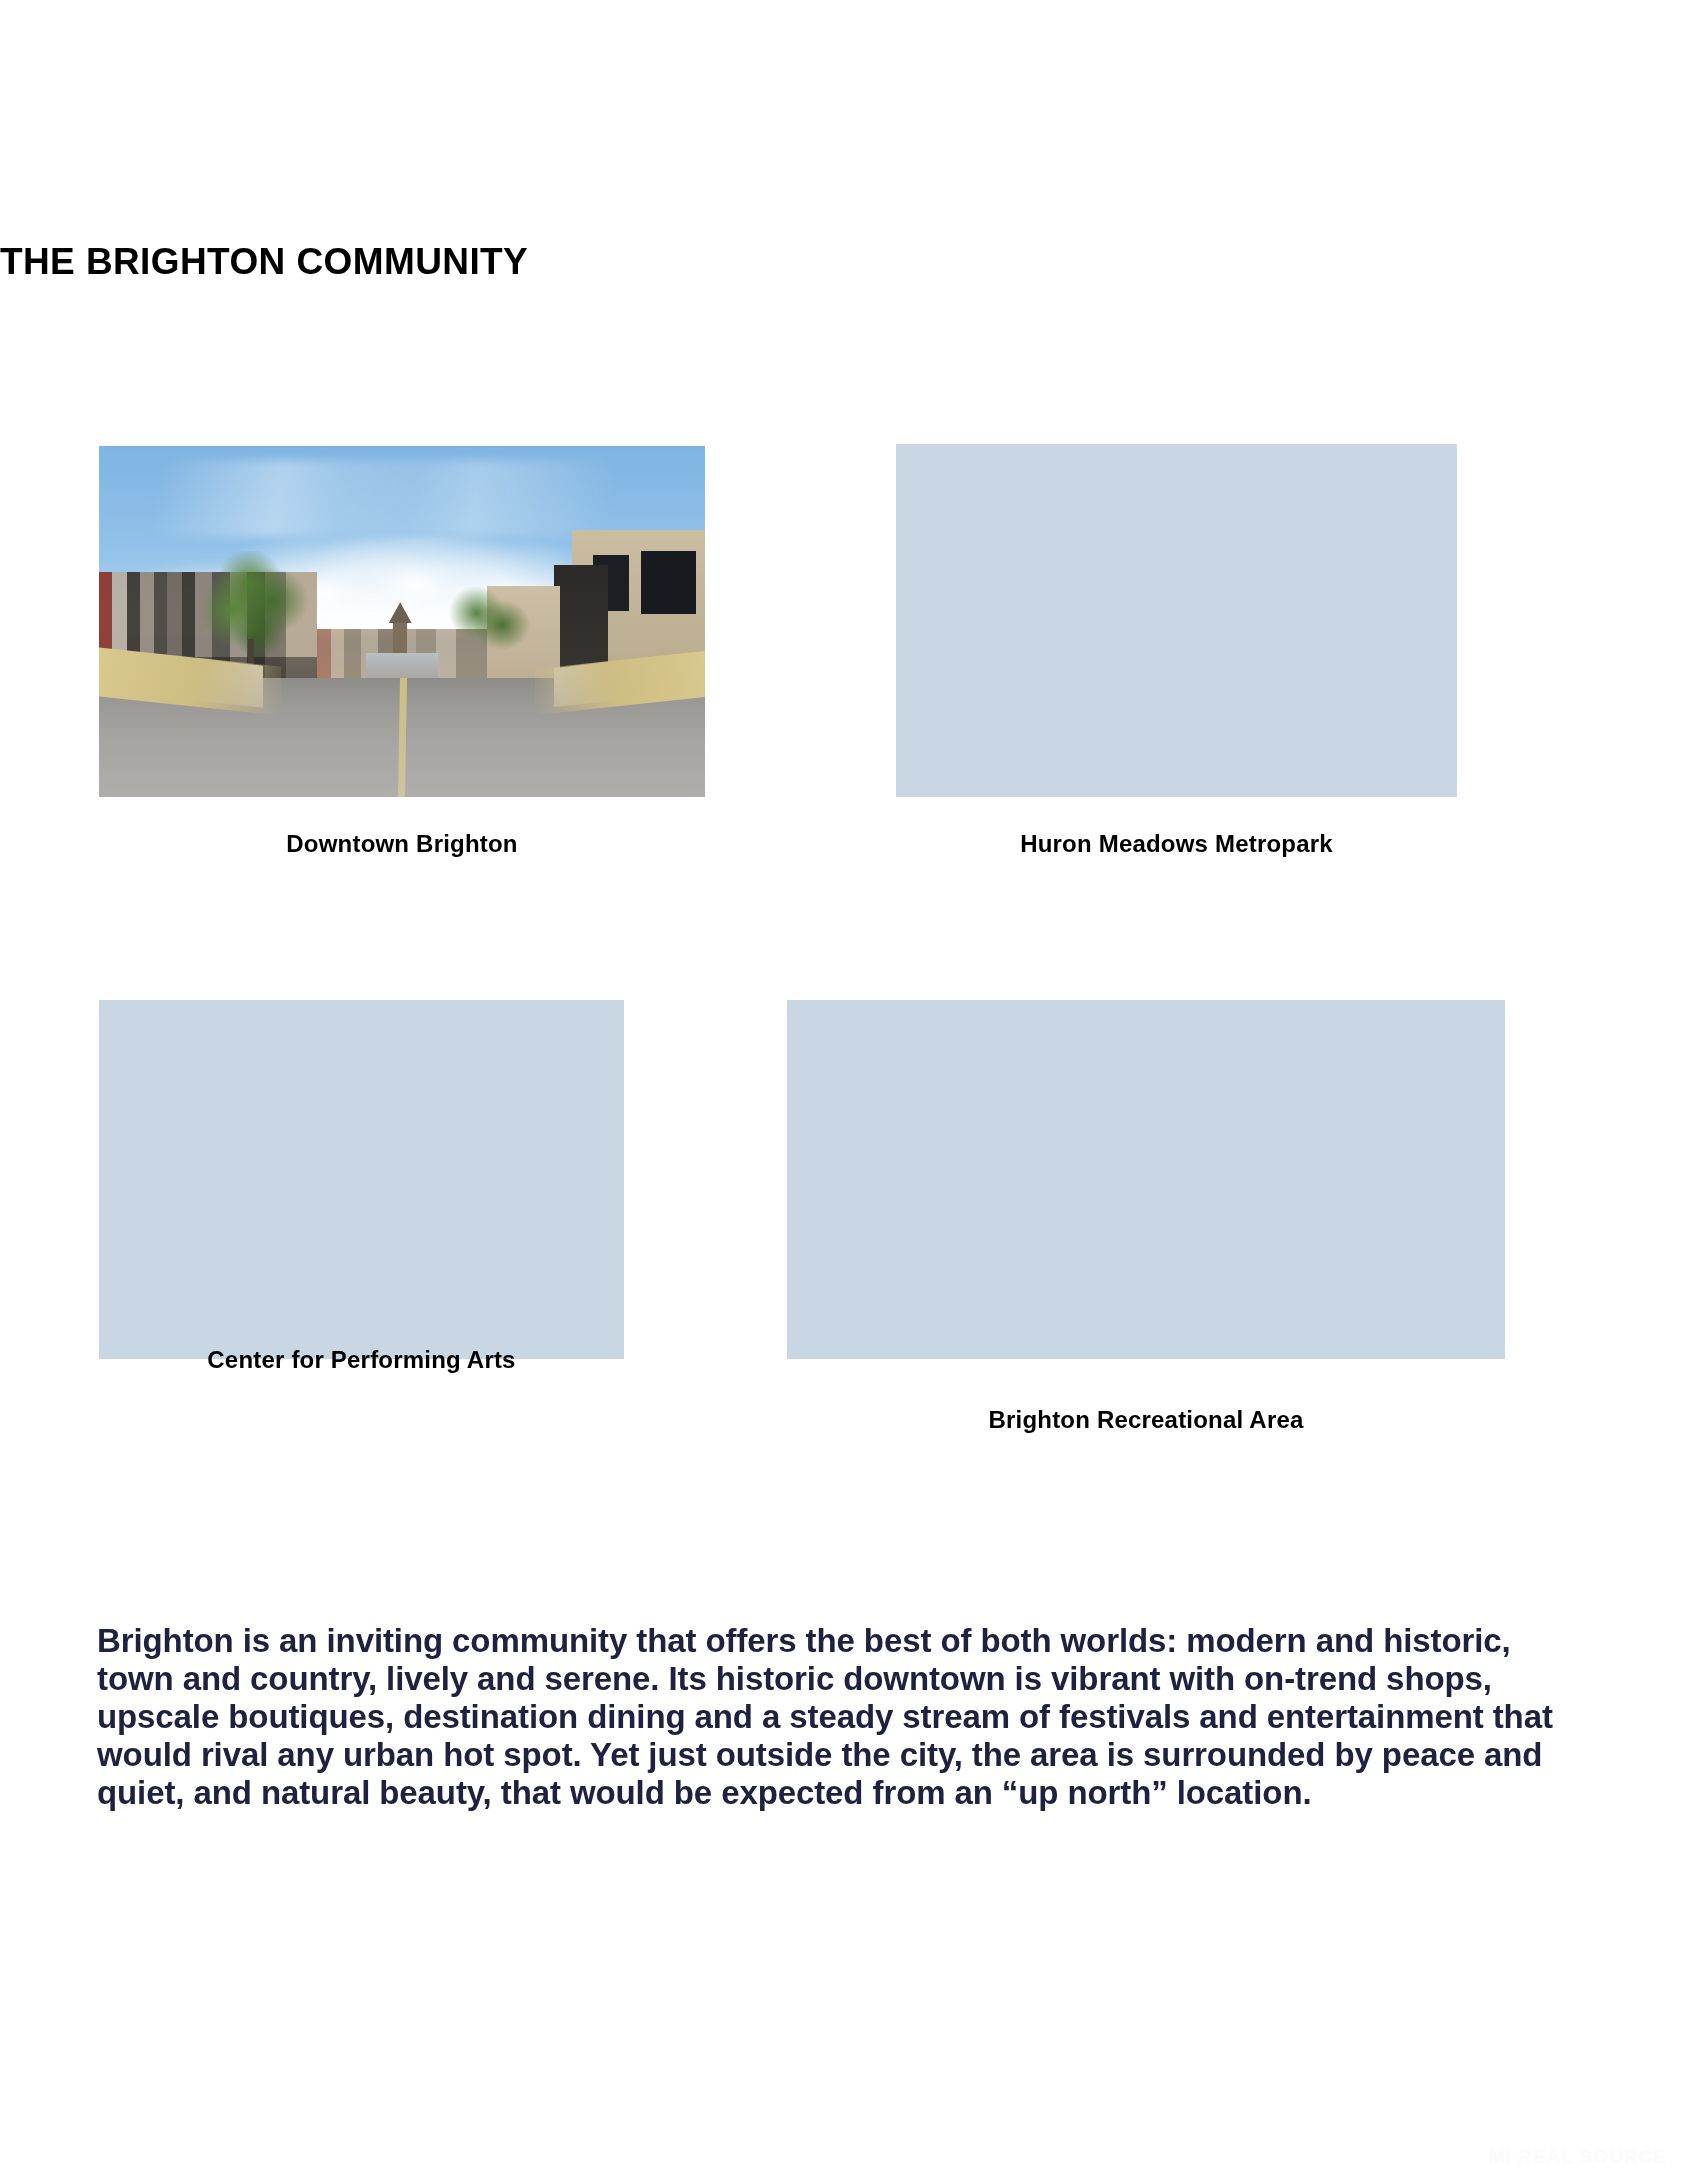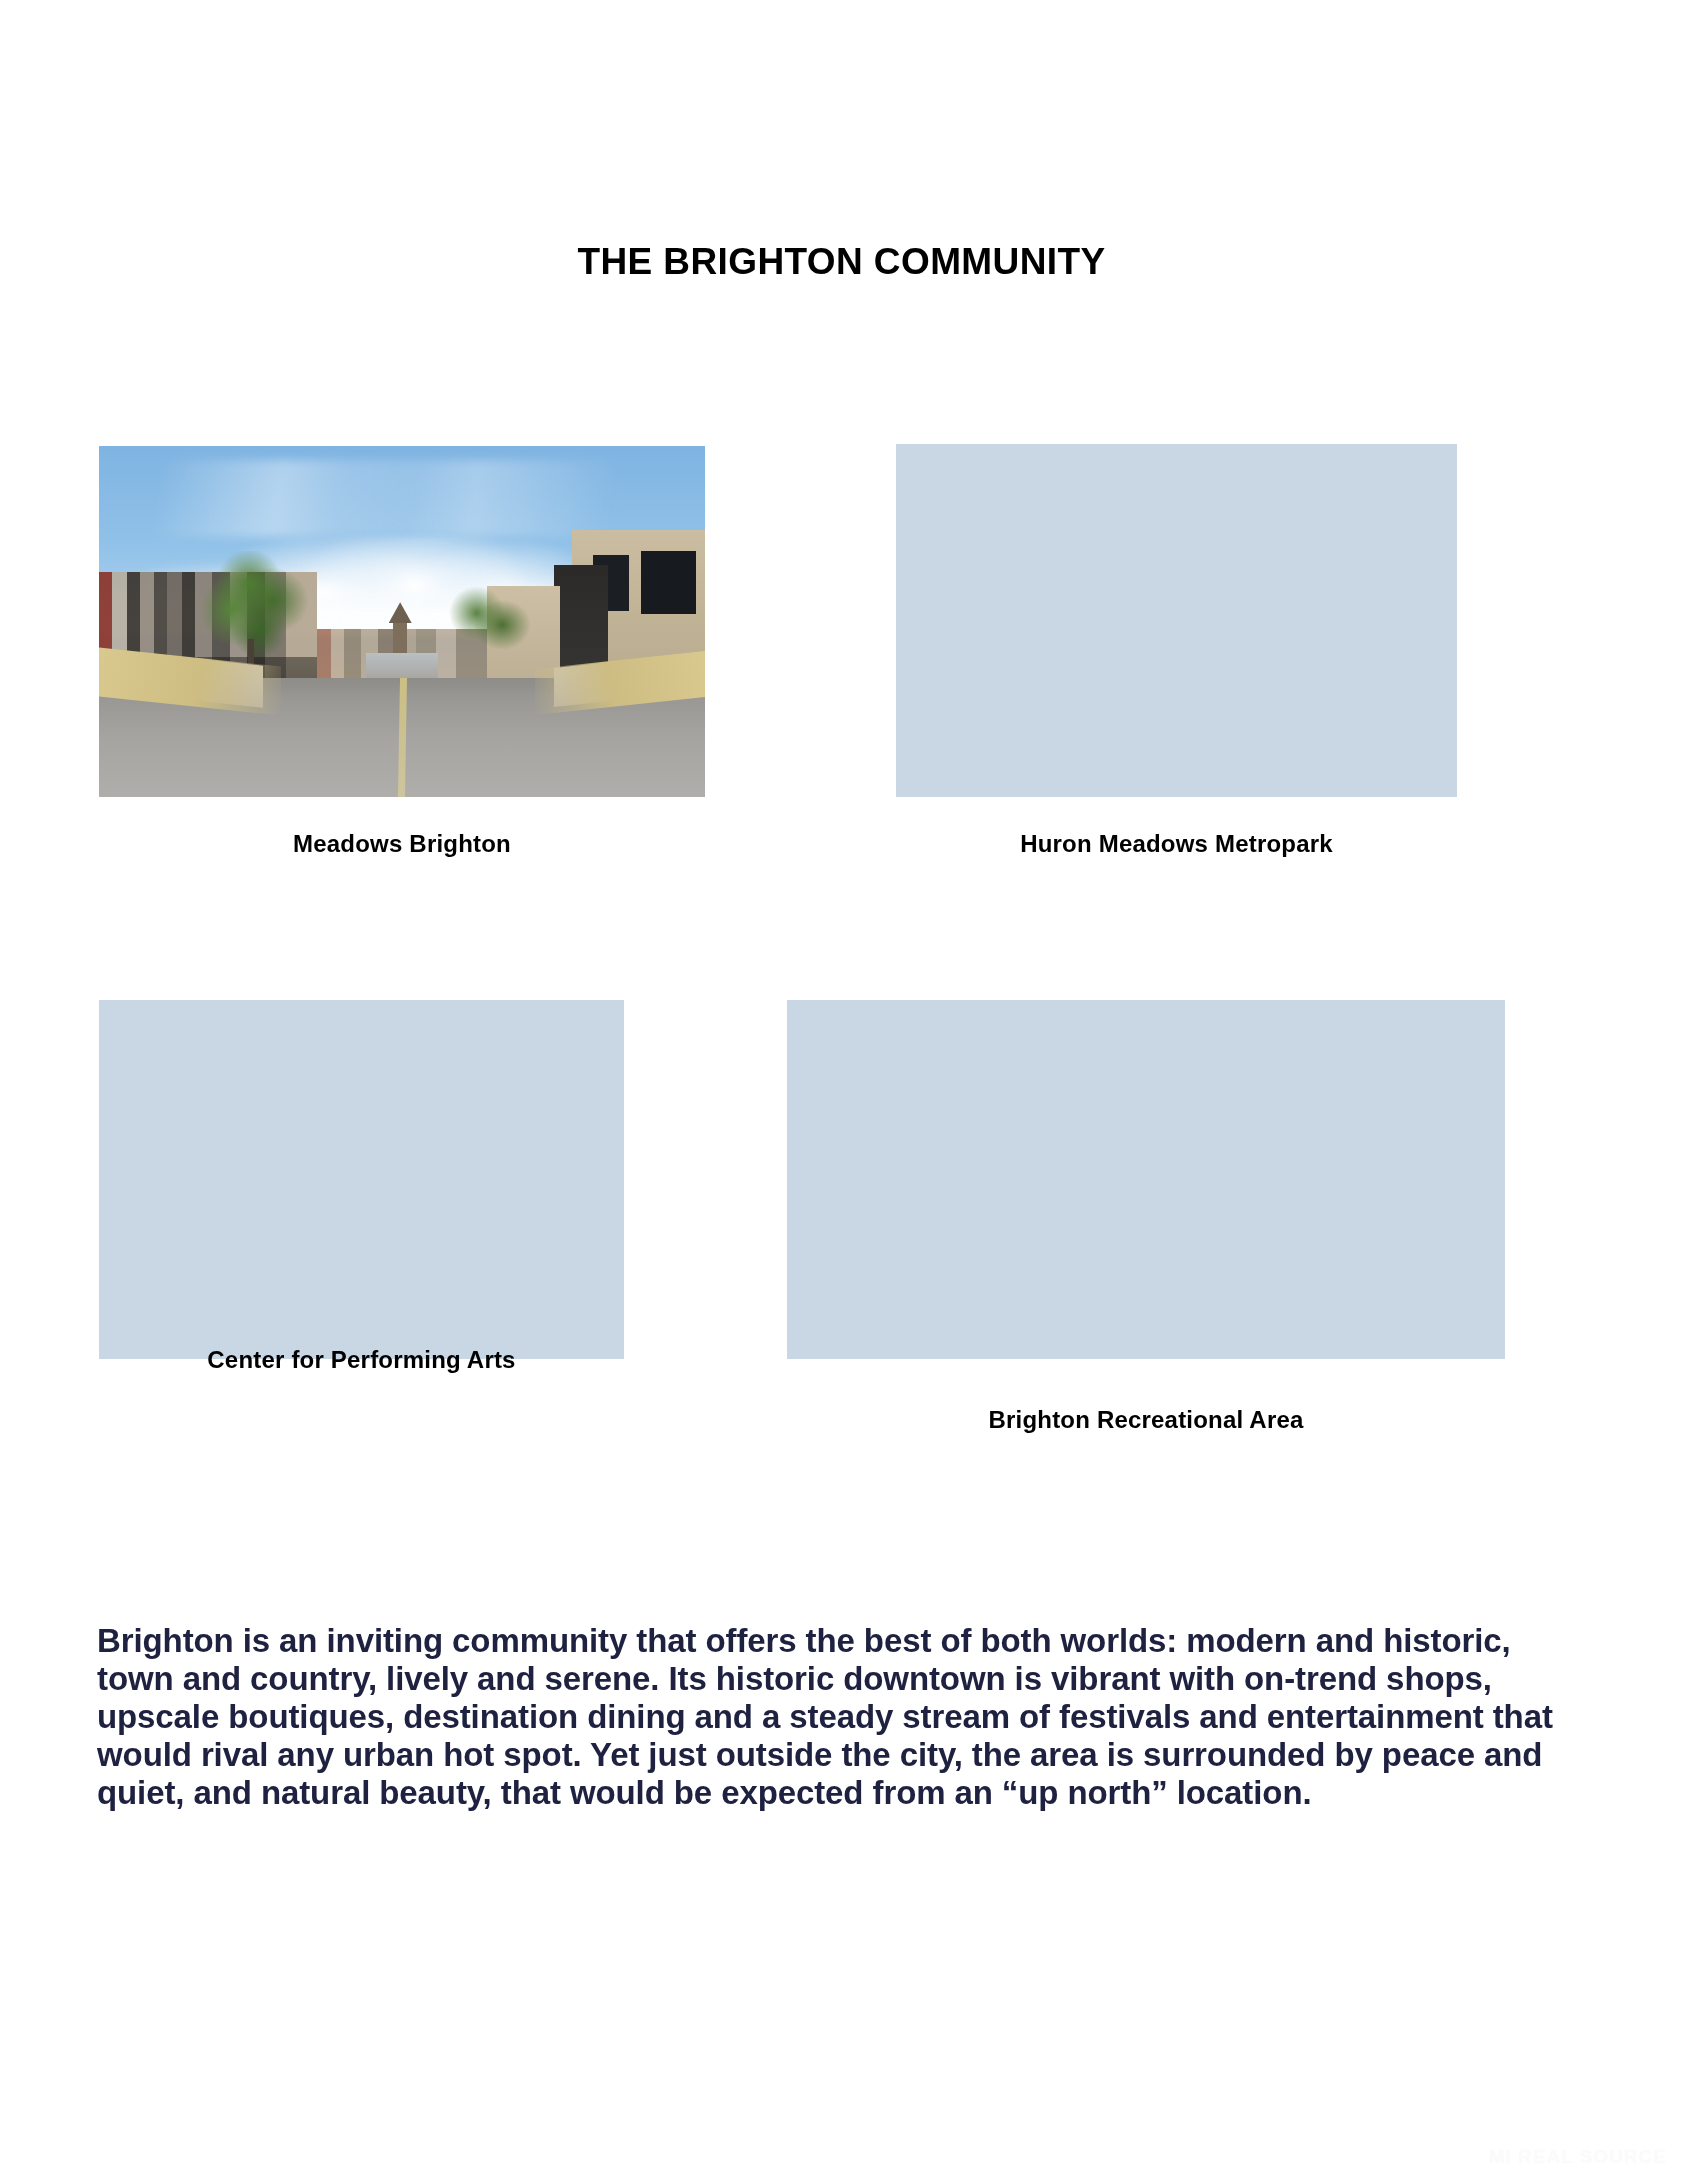--- a/index.html
+++ b/index.html
@@ -21,21 +21,21 @@
     overflow: hidden;
     margin: 0 auto;
   }
 
   
   .doc-title {
     position: absolute;
     left: 0;
     top: 241px;
     width: 1683px;
-    text-align: center;
+    text-align: left;
     font-family: "Liberation Sans", sans-serif;
     font-weight: bold;
     font-size: 37px;
     letter-spacing: 0.4px;
     color: #000000;
   }
 
   
   .photo {
     position: absolute;
@@ -708,21 +708,21 @@
       <div class="lampPole"></div>
       <div class="orn1"><b></b></div>
       <div class="orn2"></div>
       <div class="orn3"><b></b></div>
       <div class="signPost1"></div>
       <div class="signPost2"></div>
       <div class="signW"></div>
       <div class="signY"></div>
     </div>
   </div>
-  <div class="caption" style="left:99px; top:830px; width:606px;">Meadows Brighton</div>
+  <div class="caption" style="left:99px; top:830px; width:606px;">Downtown Brighton</div>
 
   <div class="photo" style="left:896px; top:444px; width:561px; height:353px;">
     <div class="scene s2">
       <div class="sky"></div>
       <div class="altocu"></div>
       <div class="haze"></div>
       <div class="treeline"></div>
       <div class="houseA"></div>
       <div class="bigtreeR"></div>
       <div class="dock"></div>

